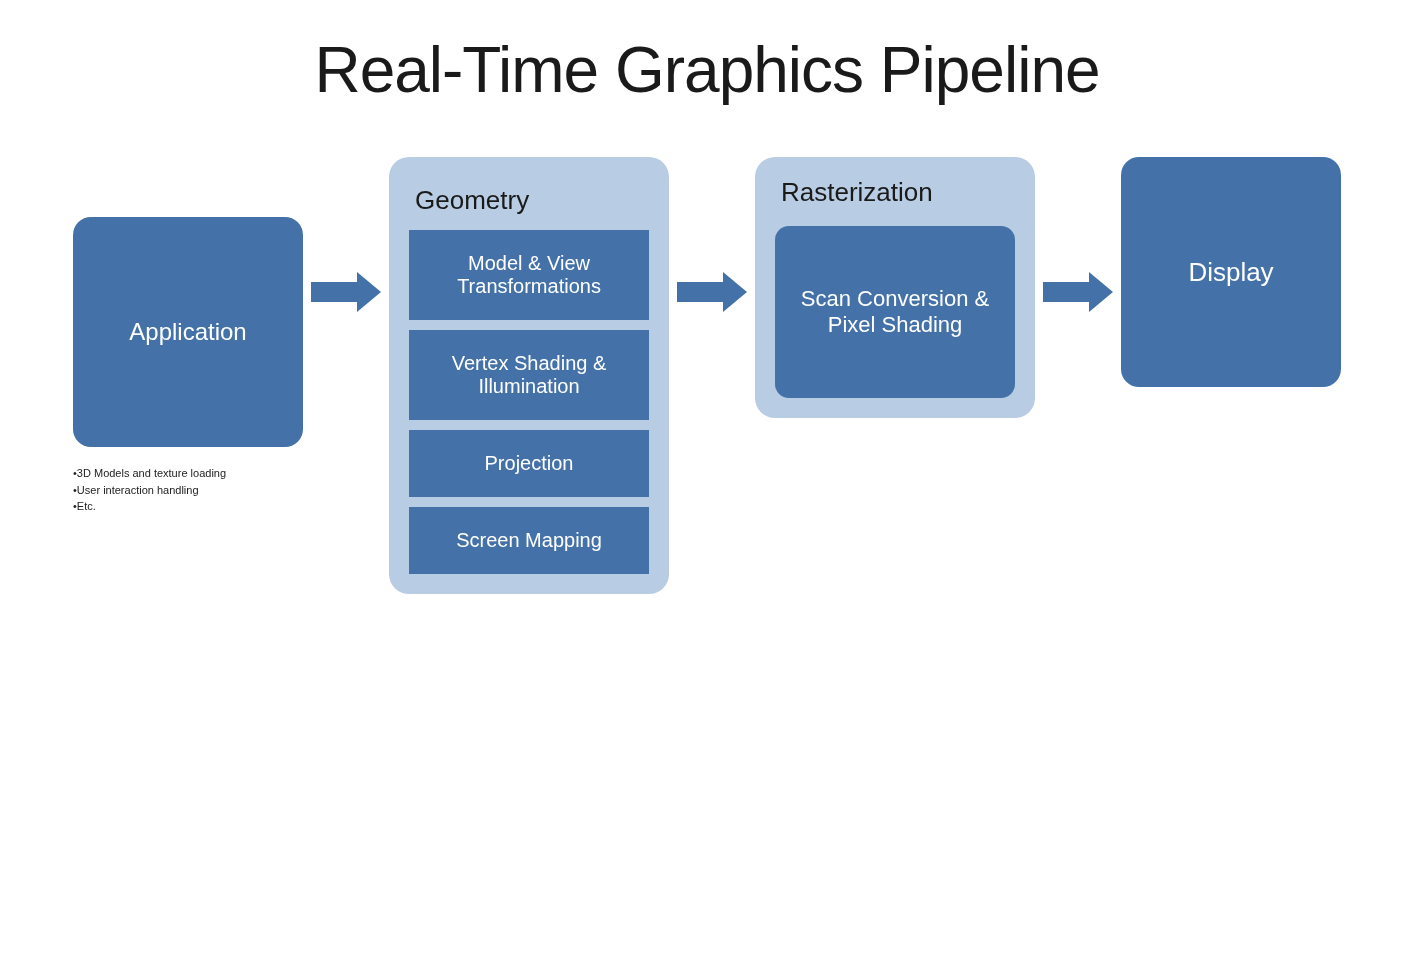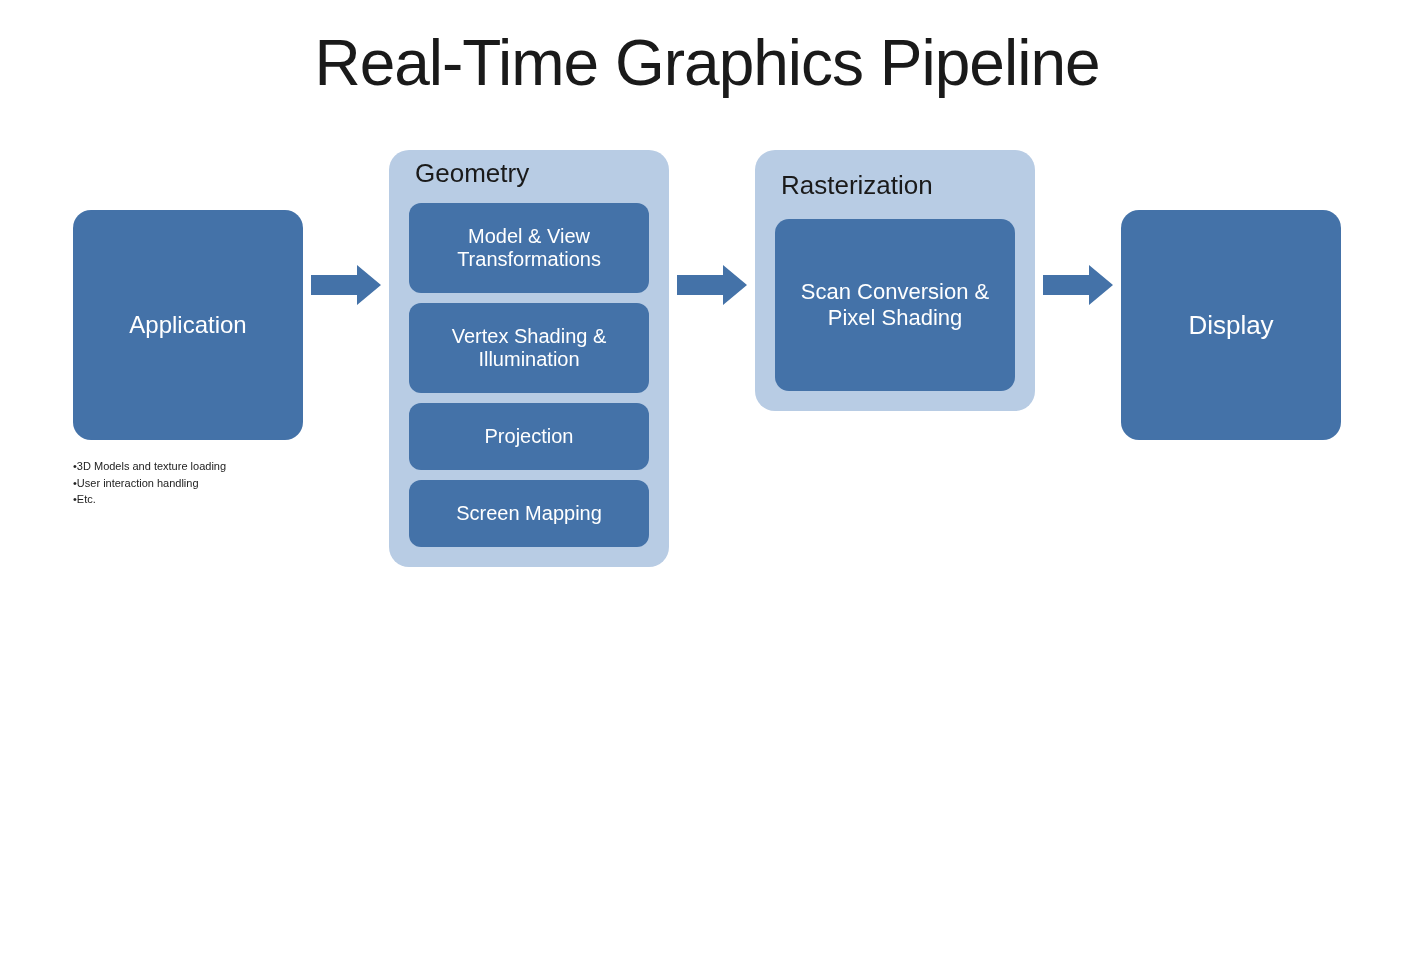--- a/index.html
+++ b/index.html
@@ -9,21 +9,21 @@
       width: 1414px;
       min-height: 956px;
       overflow: hidden;
     }
 
     .page-title {
       text-align: center;
       font-size: 64px;
       font-weight: 400;
       color: #1a1a1a;
-      padding: 26px 0 40px 0;
+      padding: 33px 0 40px 0;
       letter-spacing: -1px;
     }
 
     .pipeline-container {
       display: flex;
       align-items: flex-start;
       justify-content: center;
       padding: 0 40px;
       gap: 0;
       margin-top: 10px;
@@ -69,38 +69,38 @@
 
     .arrow-svg {
       width: 70px;
       height: 50px;
     }
 
     
     .geometry-group {
       background: #b8cce4;
       border-radius: 20px;
-      padding: 8px 18px 20px 18px;
+      padding: 28px 18px 20px 18px;
       display: flex;
       flex-direction: column;
       align-items: center;
       min-width: 280px;
     }
 
     .group-label {
       font-size: 26px;
       color: #1a1a1a;
       margin-bottom: 14px;
       align-self: flex-start;
       padding-left: 8px;
     }
 
     .stage-box {
       background: #4472a8;
-      border-radius: 12px;
+      border-radius: 0;
       color: white;
       font-size: 20px;
       text-align: center;
       width: 240px;
       padding: 22px 16px;
       margin-bottom: 10px;
     }
 
     .stage-box:last-child {
       margin-bottom: 0;
@@ -125,21 +125,20 @@
       text-align: center;
       width: 240px;
       padding: 60px 13px;
       margin-top: 4px;
     }
 
     
     .display-section {
       display: flex;
       align-items: center;
-      margin-top: 60px;
       justify-content: flex-end;
     }
 
     .display-box {
       width: 220px;
       height: 230px;
       background: #4472a8;
       border-radius: 18px;
       display: flex;
       align-items: center;

